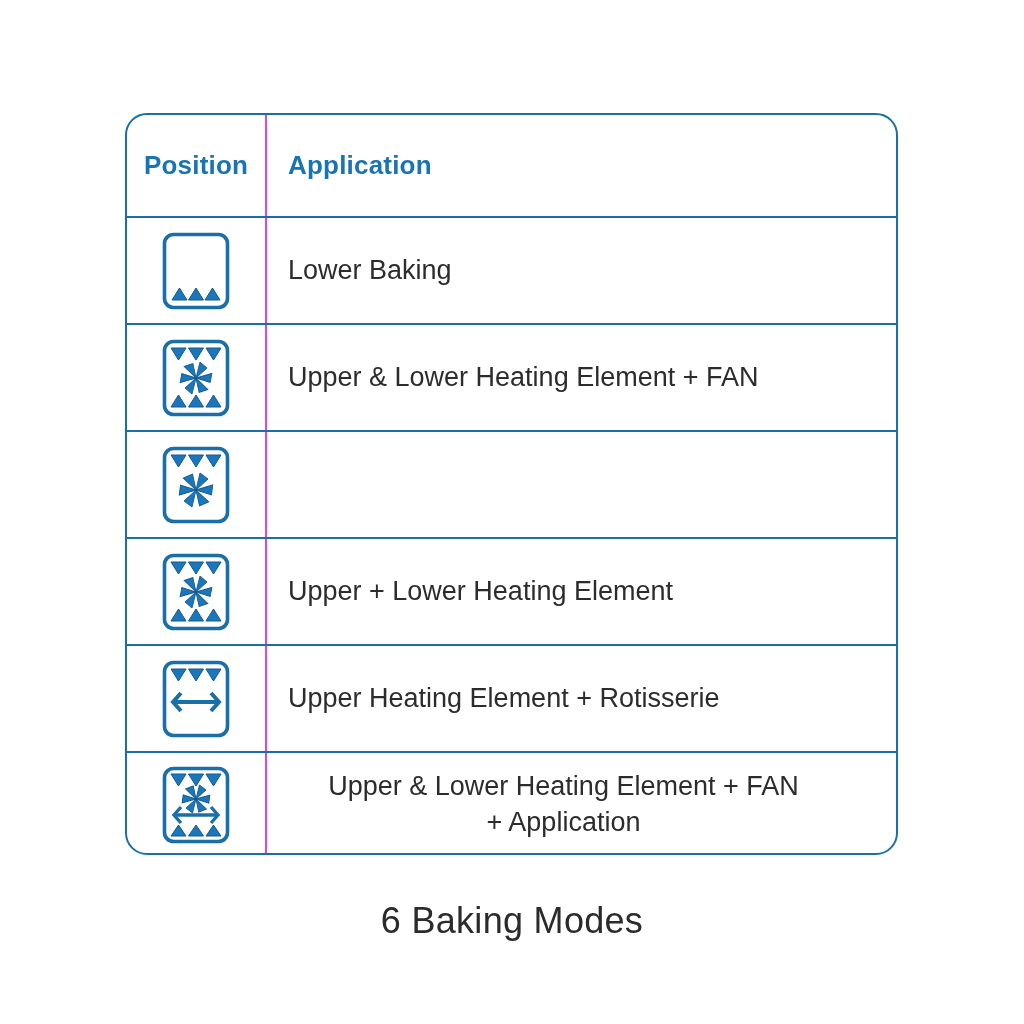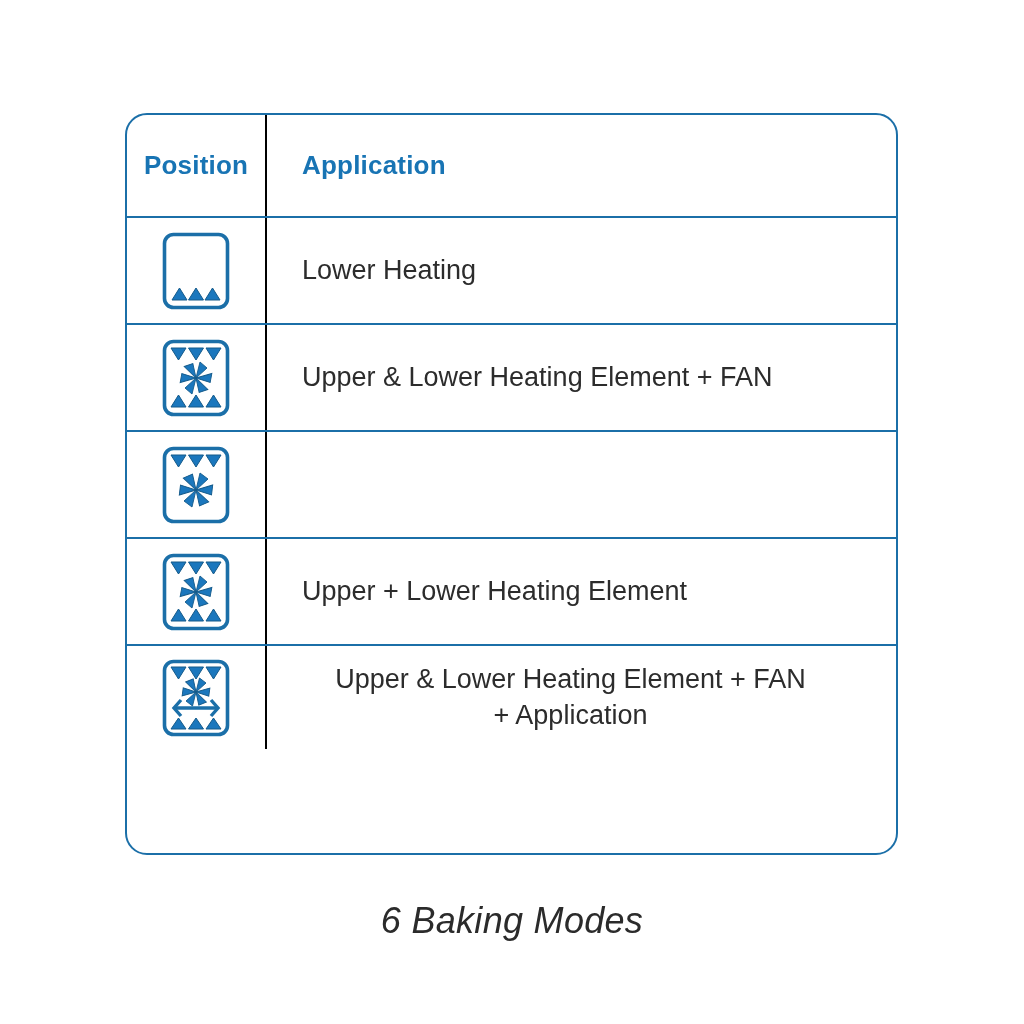--- a/index.html
+++ b/index.html
@@ -42,31 +42,31 @@
     width: 100%;
     box-sizing: border-box;
     border-bottom: 2px solid #1b6fa8;
   }
   .tbl-row:last-child { border-bottom: none; }
 
   .cell-pos {
     width: 140px;
     flex: 0 0 140px;
     box-sizing: border-box;
-    border-right: 2px solid #000000;
+    border-right: 2px solid #d946ef;
     display: flex;
     align-items: center;
     justify-content: center;
   }
   .cell-app {
     flex: 1 1 auto;
     box-sizing: border-box;
     display: flex;
     align-items: center;
-    padding-left: 35px;
+    padding-left: 21px;
     padding-right: 18px;
   }
 
   
   .head-row { height: 103px; }
   .head-row .cell-pos,
   .head-row .cell-app {
     align-items: center;
   }
   .head-text {
@@ -105,21 +105,20 @@
   
   .caption {
     position: absolute;
     left: 0;
     top: 900px;
     width: 1024px;
     text-align: center;
     font-size: 36px;
     color: #2b2b2b;
     letter-spacing: 0.3px;
-    font-style: italic;
   }
 </style>
 </head>
 <body>
 
 <div class="page">
 
   <div class="mode-table">
 
     <div class="tbl-row head-row">
@@ -134,21 +133,21 @@
     <div class="tbl-row body-row">
       <div class="cell-pos">
         <svg class="icon-box" viewBox="0 0 68 78">
           <rect x="2.5" y="2.5" width="63" height="73" rx="9" ry="9" fill="#ffffff" stroke="#1b6fa8" stroke-width="3.6"></rect>
           <polygon points="10,68 17.5,56 25,68" fill="#1b77bd" stroke="#145a8a" stroke-width="1"></polygon>
           <polygon points="26.5,68 34,56 41.5,68" fill="#1b77bd" stroke="#145a8a" stroke-width="1"></polygon>
           <polygon points="43,68 50.5,56 58,68" fill="#1b77bd" stroke="#145a8a" stroke-width="1"></polygon>
         </svg>
       </div>
       <div class="cell-app">
-        <span class="app-text">Lower Heating</span>
+        <span class="app-text">Lower Baking</span>
       </div>
     </div>
 
     <div class="tbl-row body-row">
       <div class="cell-pos">
         <svg class="icon-box" viewBox="0 0 68 78">
           <rect x="2.5" y="2.5" width="63" height="73" rx="9" ry="9" fill="#ffffff" stroke="#1b6fa8" stroke-width="3.6"></rect>
           <polygon points="9,9 24,9 16.5,21" fill="#1b77bd" stroke="#145a8a" stroke-width="1"></polygon>
           <polygon points="26.5,9 41.5,9 34,21" fill="#1b77bd" stroke="#145a8a" stroke-width="1"></polygon>
           <polygon points="44,9 59,9 51.5,21" fill="#1b77bd" stroke="#145a8a" stroke-width="1"></polygon>
@@ -243,20 +242,38 @@
           <polygon points="9,68 16.5,56 24,68" fill="#1b77bd" stroke="#145a8a" stroke-width="1"></polygon>
           <polygon points="26.5,68 34,56 41.5,68" fill="#1b77bd" stroke="#145a8a" stroke-width="1"></polygon>
           <polygon points="44,68 51.5,56 59,68" fill="#1b77bd" stroke="#145a8a" stroke-width="1"></polygon>
         </svg>
       </div>
       <div class="cell-app">
         <span class="app-text">Upper + Lower Heating Element</span>
       </div>
     </div>
 
+    <div class="tbl-row body-row">
+      <div class="cell-pos">
+        <svg class="icon-box" viewBox="0 0 68 78">
+          <rect x="2.5" y="2.5" width="63" height="73" rx="9" ry="9" fill="#ffffff" stroke="#1b6fa8" stroke-width="3.6"></rect>
+          <polygon points="9,9 24,9 16.5,21" fill="#1b77bd" stroke="#145a8a" stroke-width="1"></polygon>
+          <polygon points="26.5,9 41.5,9 34,21" fill="#1b77bd" stroke="#145a8a" stroke-width="1"></polygon>
+          <polygon points="44,9 59,9 51.5,21" fill="#1b77bd" stroke="#145a8a" stroke-width="1"></polygon>
+          <g stroke="#1b6fa8" stroke-width="4" fill="none" stroke-linecap="butt">
+            <line x1="11" y1="42" x2="57" y2="42"></line>
+            <polyline points="19,33 11,42 19,51"></polyline>
+            <polyline points="49,33 57,42 49,51"></polyline>
+          </g>
+        </svg>
+      </div>
+      <div class="cell-app">
+        <span class="app-text">Upper Heating Element + Rotisserie</span>
+      </div>
+    </div>
 
     <div class="tbl-row body-row tall">
       <div class="cell-pos">
         <svg class="icon-box" viewBox="0 0 68 78">
           <rect x="2.5" y="2.5" width="63" height="73" rx="9" ry="9" fill="#ffffff" stroke="#1b6fa8" stroke-width="3.6"></rect>
           <polygon points="9,8 24,8 16.5,20" fill="#1b77bd" stroke="#145a8a" stroke-width="1"></polygon>
           <polygon points="26.5,8 41.5,8 34,20" fill="#1b77bd" stroke="#145a8a" stroke-width="1"></polygon>
           <polygon points="44,8 59,8 51.5,20" fill="#1b77bd" stroke="#145a8a" stroke-width="1"></polygon>
           <g transform="translate(34,33)" fill="#1b77bd" stroke="#145a8a" stroke-width="0.9">
             <g>

